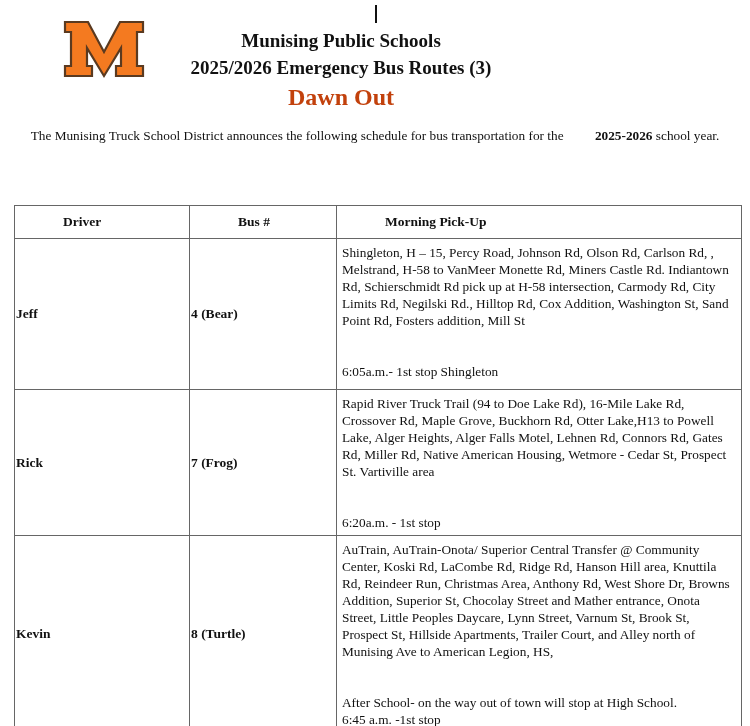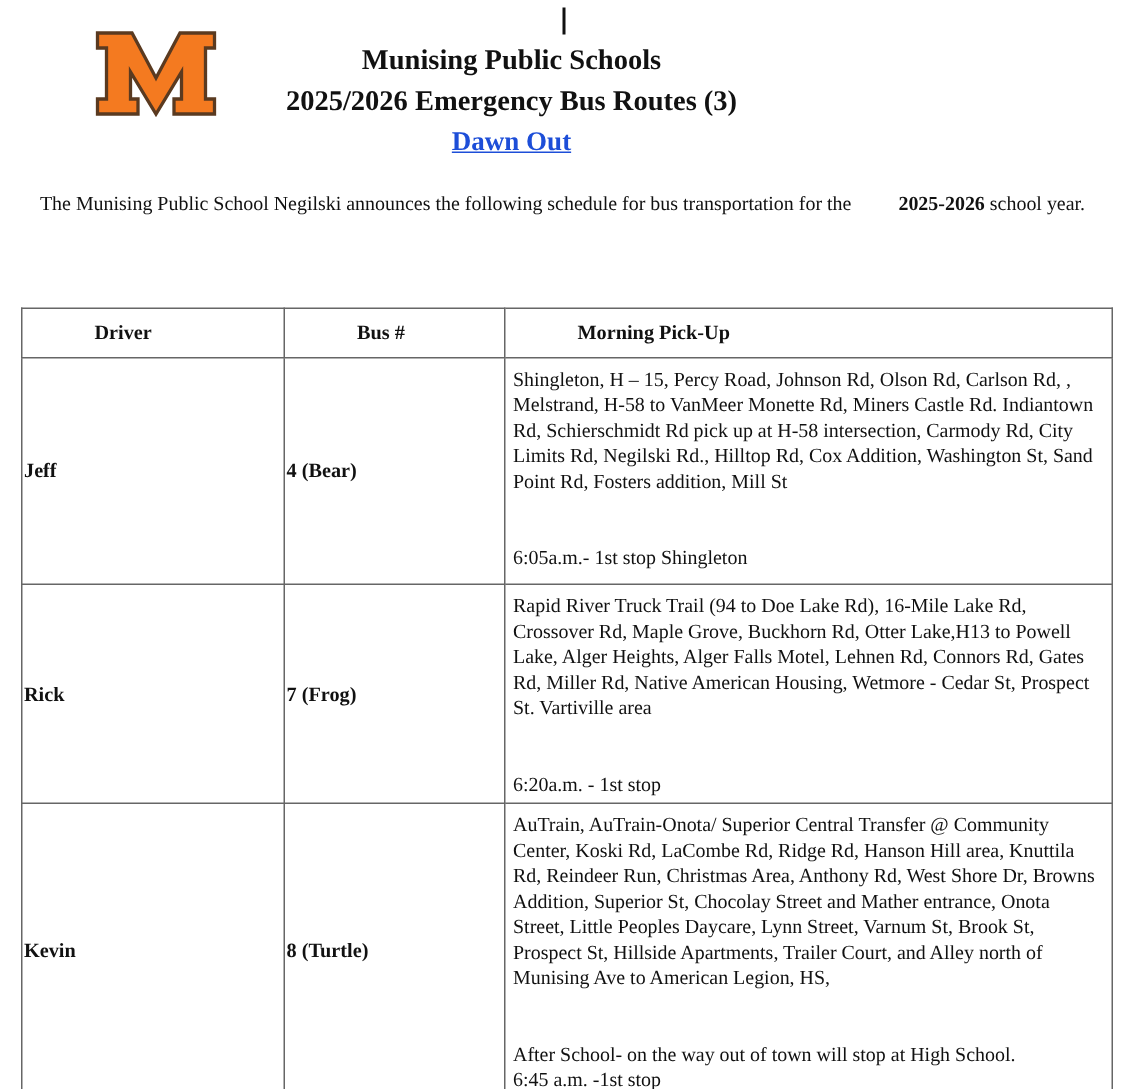--- a/index.html
+++ b/index.html
@@ -3,21 +3,21 @@
 <meta charset="utf-8">
 <style>
   html, body { margin:0; padding:0; background:#ffffff; }
   body { width:750px; height:726px; position:relative; overflow:hidden;
          font-family:"Liberation Serif", serif; color:#111; }
   .cursor { position:absolute; left:375px; top:5px; width:2px; height:18px; background:#111; }
   .logo { position:absolute; left:62px; top:18px; width:84px; height:62px; }
   .header { position:absolute; left:0; width:682px; text-align:center; font-weight:bold; }
   .h1 { top:30px; font-size:19px; }
   .h2 { top:57px; font-size:19px; }
-  .h3 { top:84px; font-size:18px; color:#1d4ed8;text-decoration:underline; }
+  .h3 { top:84px; font-size:24px; color:#c2410c; }
   .intro { position:absolute; left:0; top:128px; width:750px; text-align:center; font-size:13.3px; white-space:nowrap; }
   .intro b { font-weight:bold;margin-left:28px; }
   table.routes { position:absolute; left:14px; top:205px; width:728px;
                  border-collapse:collapse; border:1.5px solid #444; font-size:13.3px; }
   table.routes th, table.routes td { border:1.2px solid #666; }
   table.routes th { height:30px; font-weight:bold; font-size:13.5px; text-align:left; vertical-align:middle;padding-left:48px; }
   .c-driver { width:125px; }
   .c-bus { width:97px; }
   td.center { text-align:left; vertical-align:middle; font-weight:bold; font-size:13.5px; }
   td.route { vertical-align:top; padding:5px 5px 4px 5px; line-height:17px; text-align:left; }
@@ -29,21 +29,21 @@
 <div class="cursor"></div>
 
 <svg class="logo" viewBox="0 0 84 62">
   <path d="M3,4 L26,4 L42,34 L58,4 L81,4 L81,14 L75,14 L75,48 L81,48 L81,58 L54,58 L54,48 L59,48 L59,30 L42,58 L25,30 L25,48 L30,48 L30,58 L3,58 L3,48 L9,48 L9,14 L3,14 Z" fill="#f47a20" stroke="#5a3a20" stroke-width="2.2" stroke-linejoin="miter"></path>
 </svg>
 
 <div class="header h1">Munising Public Schools</div>
 <div class="header h2">2025/2026 Emergency Bus Routes (3)</div>
 <div class="header h3">Dawn Out</div>
 
-<div class="intro"><span>The Munising Public School Negilski announces the following schedule for bus transportation for the </span><b>2025-2026</b><span> school year.</span></div>
+<div class="intro"><span>The Munising Truck School District announces the following schedule for bus transportation for the </span><b>2025-2026</b><span> school year.</span></div>
 
 <table class="routes">
   <thead>
     <tr>
       <th class="c-driver">Driver</th>
       <th class="c-bus">Bus #</th>
       <th>Morning Pick-Up</th>
     </tr>
   </thead>
   <tbody>

